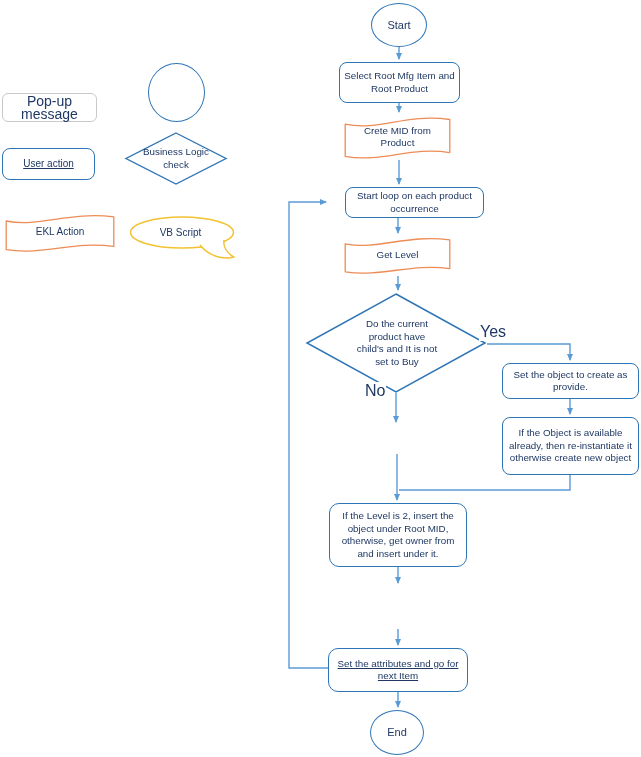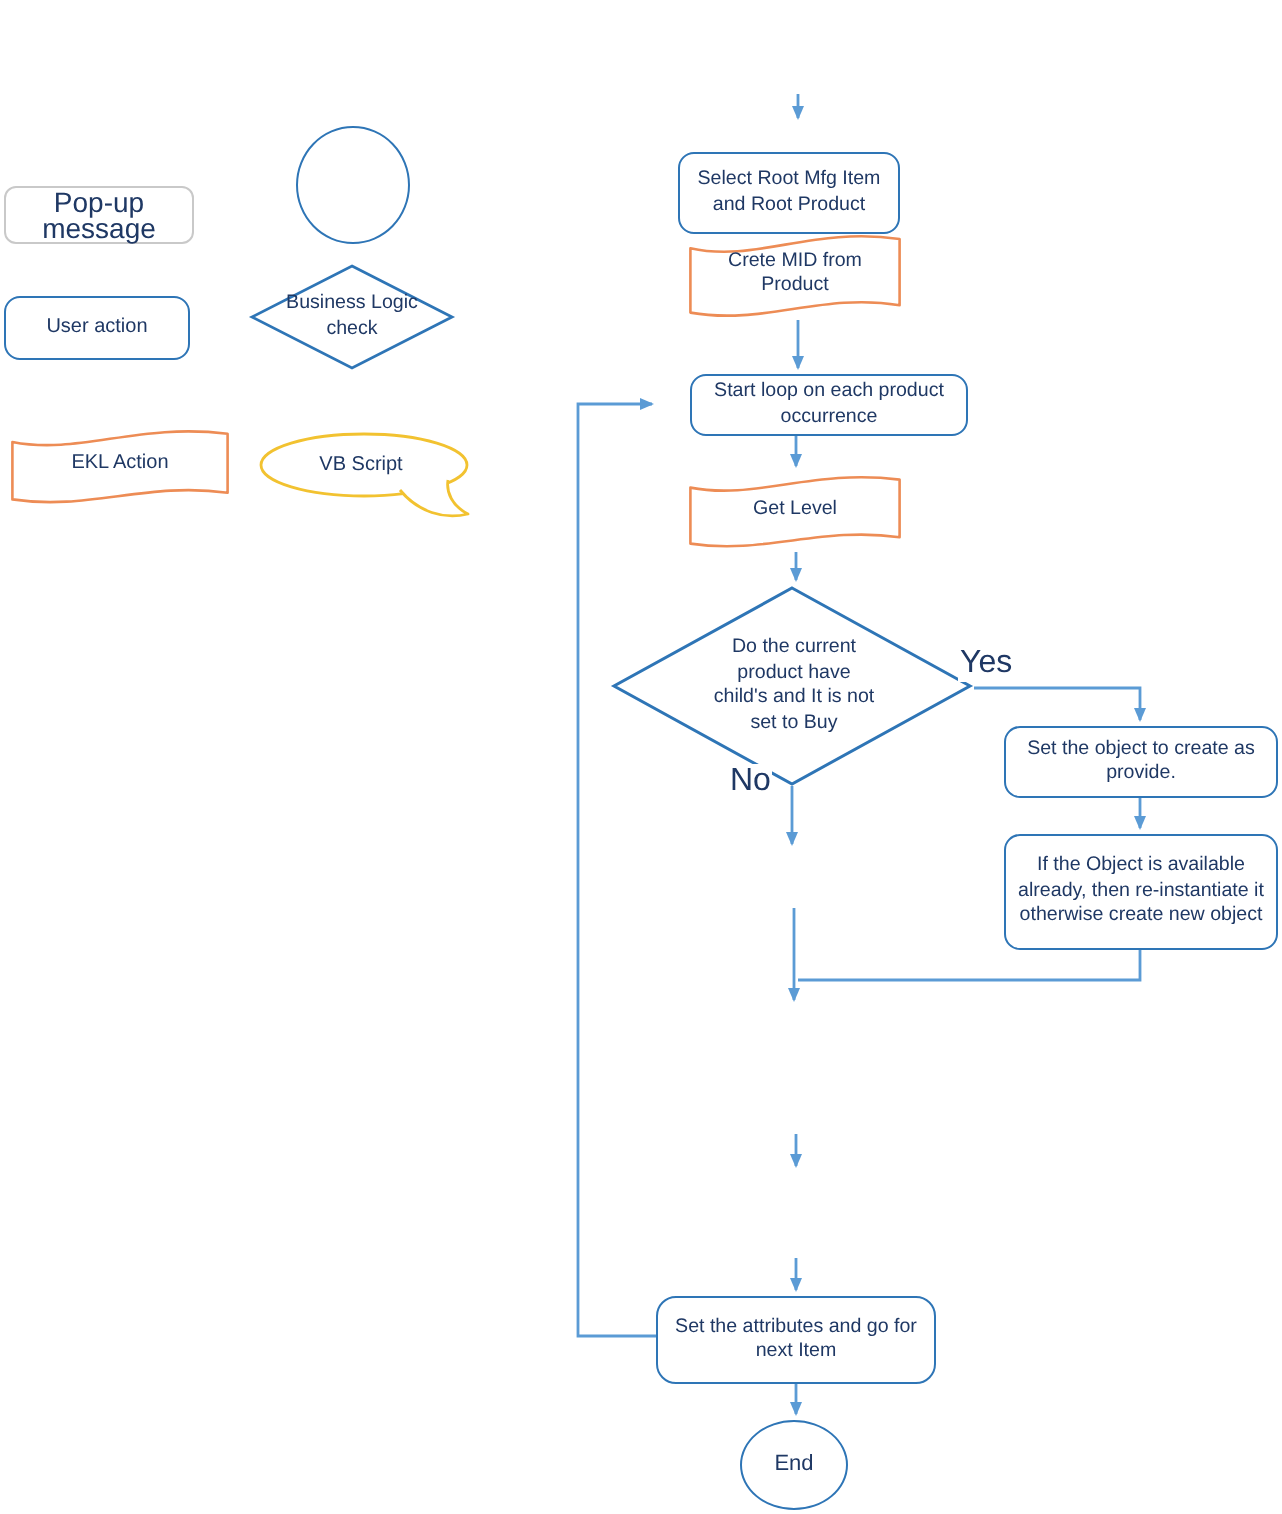--- a/index.html
+++ b/index.html
@@ -58,42 +58,45 @@
       <path d="M328,668 L289,668 L289,202 L326,202" marker-end="url(#ah)"></path>
     </g>
   </svg>
 
   <div class="node plain" style="left:2px;top:93px;width:95px;height:29px;">
     <span>Pop-up message</span>
   </div>
 
   <div class="node terminal" style="left:148px;top:63px;width:57px;height:59px;"></div>
 
-  <div class="node rounded" style="left:2px;top:148px;width:93px;height:32px;border-width:1.6px;font-size:10px;">
+  <div class="node rounded" style="left:2px;top:148px;width:93px;height:32px;border-width:1.6px;font-size:10px;text-decoration:underline;">
     <span>User action</span>
   </div>
 
   <svg class="shape-svg" style="left:124px;top:131px;" width="104" height="55" viewBox="0 0 104 55">
     <polygon points="52,2 102,27.5 52,53 2,27.5" fill="#ffffff" stroke="#2E75B6" stroke-width="1.4"></polygon>
   </svg>
   <div class="overlay" style="left:140px;top:137px;width:72px;height:43px;">Business Logic check</div>
 
   <svg class="shape-svg" style="left:3px;top:211px;" width="114" height="43" viewBox="0 0 114 43">
     <path d="M 3.2,10 C 36.8,16.6 66,0.2 110.8,5.9 L 110.8,35.4 C 70.4,29.7 41.3,44.5 3.2,38.7 Z" fill="#ffffff" stroke="#ED8C55" stroke-width="1.3" stroke-linejoin="round"></path>
   </svg>
   <div class="overlay" style="left:3px;top:211px;width:114px;height:43px;font-size:10px;">EKL Action</div>
 
   <svg class="shape-svg" style="left:129px;top:215px;" width="110" height="46" viewBox="0 0 110 46">
     <ellipse cx="53" cy="17.5" rx="51.5" ry="15.5" fill="#ffffff" stroke="#F2C230" stroke-width="1.4"></ellipse>
     <path d="M 71,30 C 80,41 93,45 105,42 C 97,38 94,31 95,25" fill="#ffffff" stroke="#F2C230" stroke-width="1.4" stroke-linejoin="round"></path>
   </svg>
   <div class="overlay" style="left:129px;top:217px;width:103px;height:33px;font-size:10px;">VB Script</div>
 
+  <div class="node terminal" style="left:371px;top:3px;width:56px;height:44px;">
+    <span>Start</span>
+  </div>
 
-  <div class="node rounded" style="left:339px;top:76px;width:111px;height:41px;justify-content:center;">
+  <div class="node rounded" style="left:339px;top:62px;width:121px;height:41px;justify-content:center;">
     <span>Select Root Mfg Item and Root Product</span>
   </div>
 
   <svg class="shape-svg" style="left:342px;top:113px;" width="111" height="48" viewBox="0 0 111 48">
     <path d="M 3.2,11.1 C 35.9,18.5 64.2,0.1 107.8,6.5 L 107.8,39.6 C 68.6,33.2 40.2,49.8 3.2,43.3 Z" fill="#ffffff" stroke="#ED8C55" stroke-width="1.3" stroke-linejoin="round"></path>
   </svg>
   <div class="overlay" style="left:352px;top:118px;width:91px;height:38px;">Crete MID from Product</div>
 
   <div class="node rounded" style="left:329px;top:187px;width:139px;height:31px;margin-left:16px;">
     <span>Start loop on each product occurrence</span>
@@ -114,23 +117,26 @@
 
   <div class="node rounded" style="left:502px;top:363px;width:137px;height:36px;">
     <span>Set the object to create as provide.</span>
   </div>
 
   <div class="node rounded" style="left:502px;top:417px;width:137px;height:58px;">
     <span>If the Object is available already, then re-instantiate it otherwise create new object</span>
   </div>
 
 
+  <div class="node rounded-lg" style="left:329px;top:503px;width:138px;height:64px;">
+    <span>If the Level is 2, insert the object under Root MID, otherwise, get owner from and insert under it.</span>
+  </div>
 
 
-  <div class="node rounded-lg" style="left:328px;top:648px;width:140px;height:44px;">
+  <div class="node rounded-lg" style="left:328px;top:648px;width:140px;height:44px;text-decoration:underline;">
     <span>Set the attributes and go for next Item</span>
   </div>
 
   <div class="node terminal" style="left:370px;top:710px;width:54px;height:45px;">
     <span>End</span>
   </div>
 
 </div>
 
 </body></html>

